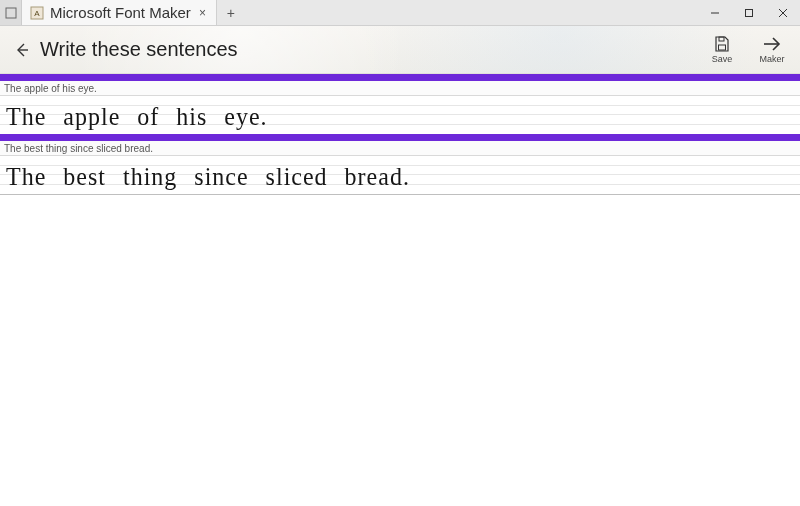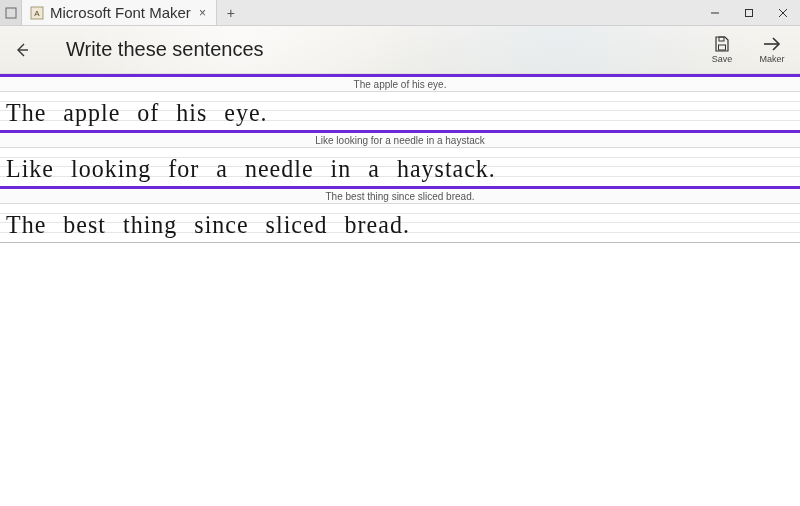--- a/index.html
+++ b/index.html
@@ -89,21 +89,20 @@
 
     
     .header {
       height: 48px;
       display: flex;
       align-items: center;
       padding: 0 12px 0 8px;
       background: linear-gradient(180deg, #f6f4f0 0%, #efeee9 100%);
       border-bottom: 1px solid #e2e0db;
       position: relative;
-      gap: 26px;
     }
     .header::before{
       
       content:"";
       position:absolute;
       inset:0;
       background: radial-gradient(circle at 30% 10%, rgba(255,255,255,0.6), transparent 30%),
                   radial-gradient(circle at 70% 20%, rgba(200,220,240,0.25), transparent 35%);
       pointer-events:none;
     }
@@ -150,23 +149,22 @@
     }
     .hdr-action .lbl {
       font-size: 9px;
       margin-top: 1px;
       color: #444;
     }
 
     
     .sentences { }
     .sentence {
-      border-top: 3px solid #6d28d9;
+      border-top: 7px solid #6d28d9;
       border-bottom: 1px solid #bfbfbf;
-      text-align: center;
     }
     .sentence + .sentence { margin-top: -1px; }
     .prompt-line {
       font-size: 10px;
       color: #555;
       padding: 2px 4px 1px 4px;
       border-bottom: 1px solid #d9d9d9;
       background: #fbfbfb;
     }
     .writing-row {
@@ -274,26 +272,20 @@
 
 <div class="sentences">
 
   <div class="sentence">
     <div class="prompt-line">The apple of his eye.</div>
     <div class="writing-row">
       <div class="handwriting">The apple of his eye.</div>
     </div>
   </div>
 
-  <div class="sentence">
-    <div class="prompt-line">Like looking for a needle in a haystack</div>
-    <div class="writing-row">
-      <div class="handwriting">Like looking for a needle in a haystack.</div>
-    </div>
-  </div>
 
   <div class="sentence">
     <div class="prompt-line">The best thing since sliced bread.</div>
     <div class="writing-row">
       <div class="handwriting">The best thing since sliced bread.</div>
     </div>
   </div>
 
 </div>
 

